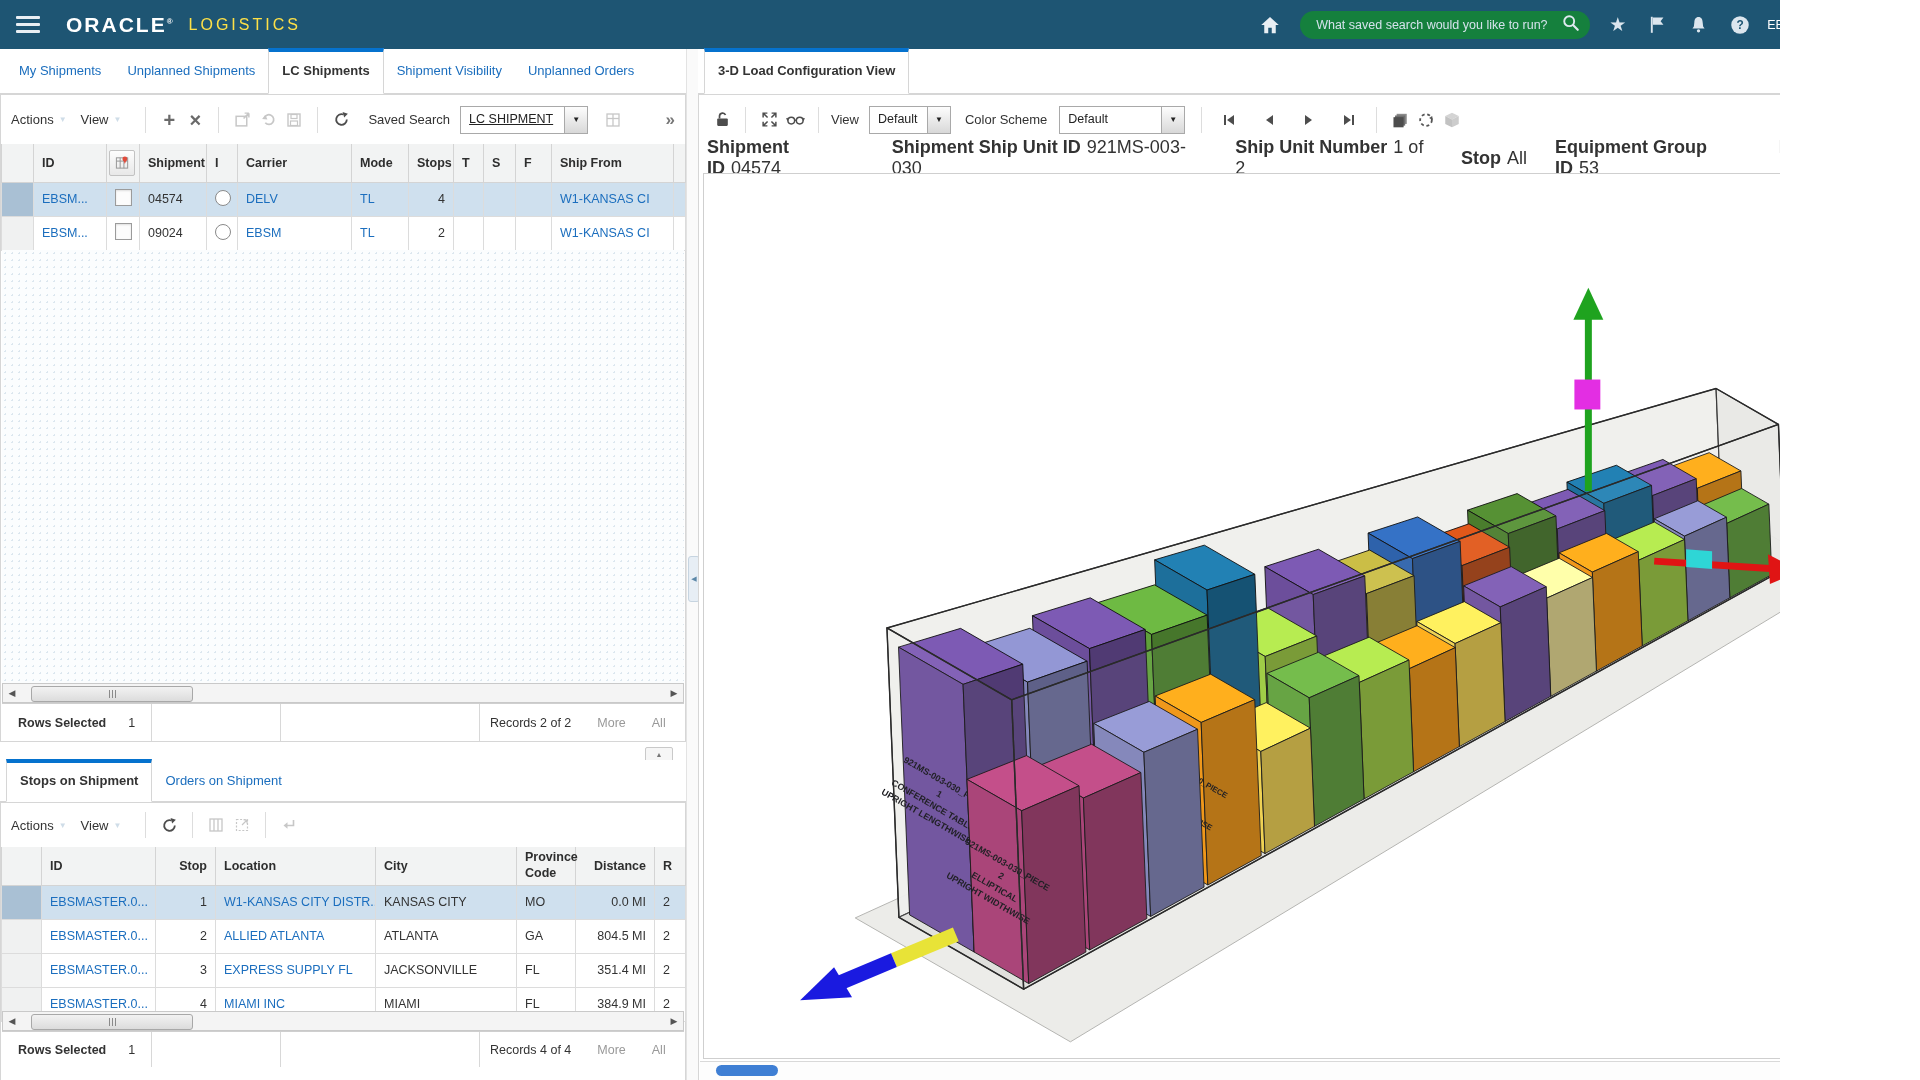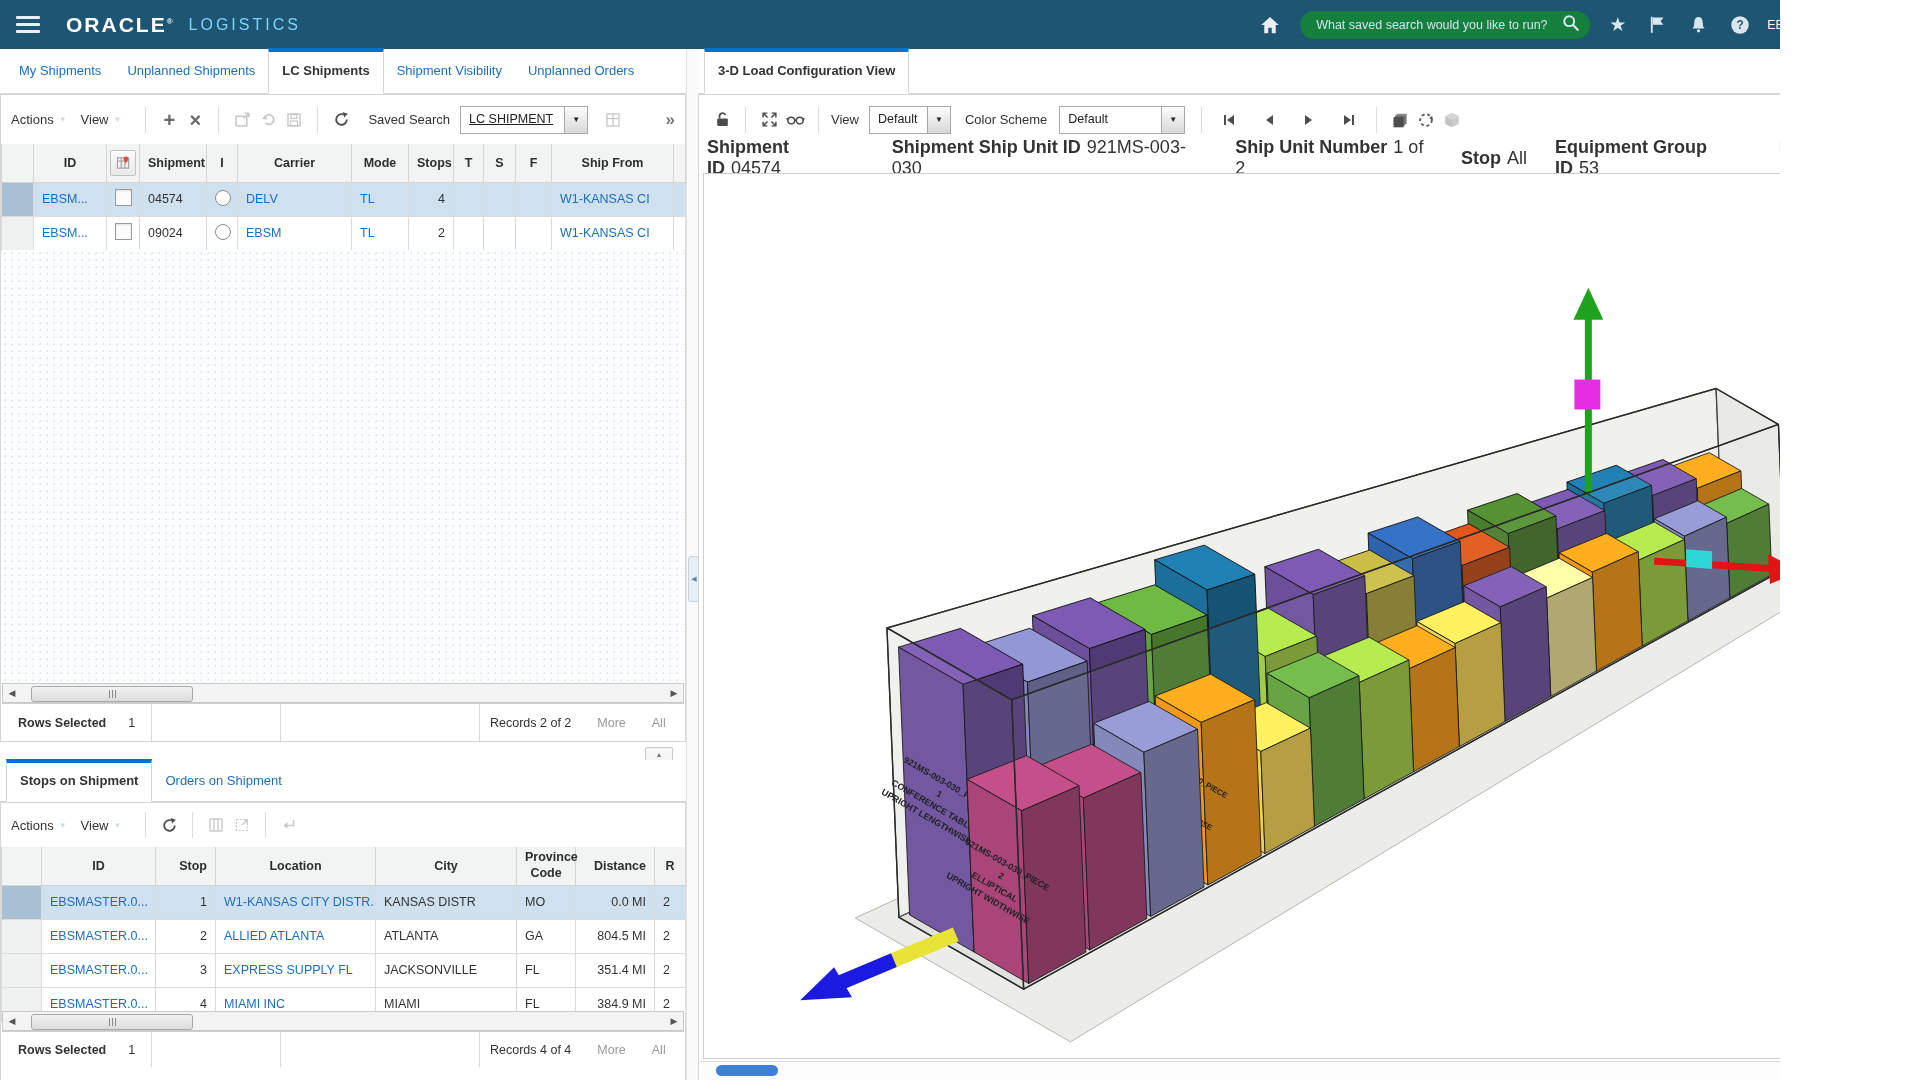--- a/index.html
+++ b/index.html
@@ -4,21 +4,21 @@
 <style>
   html,body{margin:0;padding:0;background:#fff;font-family:"Liberation Sans",sans-serif;}
   #app{position:relative;width:1780px;height:1080px;overflow:hidden;background:#fff;color:#333;font-size:13px;}
   .abs{position:absolute;}
   
   #hdr{left:0;top:0;width:1920px;height:49px;background:#1e5573;display:flex;align-items:center;}
   #burger{width:24px;height:17px;margin-left:16px;display:flex;flex-direction:column;justify-content:space-between;cursor:pointer;}
   #burger span{display:block;height:3px;background:#e9eff4;border-radius:1px;}
   .brand{color:#fff;font-size:21px;font-weight:bold;letter-spacing:2px;margin-left:26px;}
   .brand sup{font-size:8px;}
-  .product{color:#7dd3fc;font-size:16px;letter-spacing:3px;margin-left:14px;font-weight:400;}
+  .product{color:#fde047;font-size:16px;letter-spacing:3px;margin-left:14px;font-weight:400;}
   #hdr-right{position:absolute;right:0;top:0;height:49px;display:flex;align-items:center;}
   .hicon{color:#dce6ee;margin:0 11px;display:flex;align-items:center;}
   #searchpill{width:266px;height:28px;background:#15803d;border-radius:14px;display:flex;align-items:center;padding:0 10px 0 14px;margin:4px 8px;}
   #searchpill input{flex:1;background:transparent;border:none;outline:none;color:#dfe9f0;font-size:12.5px;font-family:"Liberation Sans",sans-serif;}
   #searchpill input::placeholder{color:#d5e2ec;}
   .glyph{font-size:19px;line-height:1;}
   #user{color:#fff;font-size:12.5px;margin:0 18px 0 6px;display:flex;align-items:center;gap:6px;cursor:pointer;}
   .caret{font-size:8px;color:#cfdde8;}
   #mini-dd{left:1890px;top:51px;width:26px;height:14px;border:1px solid #c2c2c2;background:linear-gradient(#fdfdfd,#e2e2e2);border-radius:2px;text-align:center;font-size:7px;color:#555;line-height:14px;cursor:pointer;}
   
@@ -29,21 +29,21 @@
   .panelbox{border:1px solid #d6d6d6;background:#fff;box-sizing:border-box;}
   .tbar{display:flex;align-items:center;padding:0 10px;box-sizing:border-box;}
   .menu-lbl{color:#333;font-size:13px;display:flex;align-items:center;gap:5px;cursor:pointer;margin-right:14px;}
   .sep{width:1px;height:26px;background:#ddd;margin:0 10px;}
   .tico{display:flex;align-items:center;justify-content:center;width:26px;height:26px;cursor:pointer;}
   .dd{display:flex;align-items:stretch;height:26px;border:1px solid #a9a9a9;background:#fff;cursor:pointer;}
   .dd .val{padding:0 8px;line-height:24px;font-size:12.5px;color:#222;white-space:nowrap;overflow:hidden;}
   .dd .btn{width:22px;border-left:1px solid #a9a9a9;background:linear-gradient(#fdfdfd,#d8d8d8);display:flex;align-items:center;justify-content:center;font-size:8px;color:#222;}
   
   table.grid{border-collapse:collapse;table-layout:fixed;font-size:12.5px;}
-  .grid th{background:#f2f3f3;border:1px solid #d4d4d4;border-top:none;font-weight:bold;color:#2e2e2e;text-align:center;padding:0 8px;height:38px;box-sizing:border-box;}
+  .grid th{background:#f2f3f3;border:1px solid #d4d4d4;border-top:none;font-weight:bold;color:#2e2e2e;text-align:left;padding:0 8px;height:38px;box-sizing:border-box;}
   .grid td{border:1px solid #dcdcdc;padding:0 8px;height:34px;box-sizing:border-box;background:#fff;white-space:nowrap;overflow:hidden;}
   .grid tr.sel td{background:#cfe0ee;}
   .grid td.gut{background:#f0f1f1;}
   .grid tr.sel td.gut{background:#a9c0d4;}
   .grid .num{text-align:right;}
   a.lnk{color:#1b6ebe;text-decoration:none;cursor:pointer;}
   .chk{width:15px;height:15px;border:1px solid #9b9b9b;background:#fcfcfc;box-shadow:inset 0 1px 2px rgba(0,0,0,.12);}
   .radio{width:14px;height:14px;border:1px solid #8a8a8a;border-radius:50%;background:#fff;display:inline-block;}
   .dotted{background-color:#fbfdfe;background-image:radial-gradient(circle,#dce7ef 1px,rgba(0,0,0,0) 1px);background-size:7px 7px;}
   
@@ -354,21 +354,21 @@
         <th>City</th>
         <th style="white-space:normal;line-height:1.25;">Province Code</th>
         <th class="num">Distance</th>
         <th>R</th>
       </tr>
       <tr class="sel" style="height:31px;">
         <td class="gut" style="height:31px;"></td>
         <td><a class="lnk">EBSMASTER.0...</a></td>
         <td class="num">1</td>
         <td><a class="lnk">W1-KANSAS CITY DISTR...</a></td>
-        <td>KANSAS DISTR</td>
+        <td>KANSAS CITY</td>
         <td>MO</td>
         <td class="num">0.0 MI</td>
         <td>2</td>
       </tr>
       <tr style="height:31px;">
         <td class="gut dotted" style="height:31px;"></td>
         <td><a class="lnk">EBSMASTER.0...</a></td>
         <td class="num">2</td>
         <td><a class="lnk">ALLIED ATLANTA</a></td>
         <td>ATLANTA</td>

